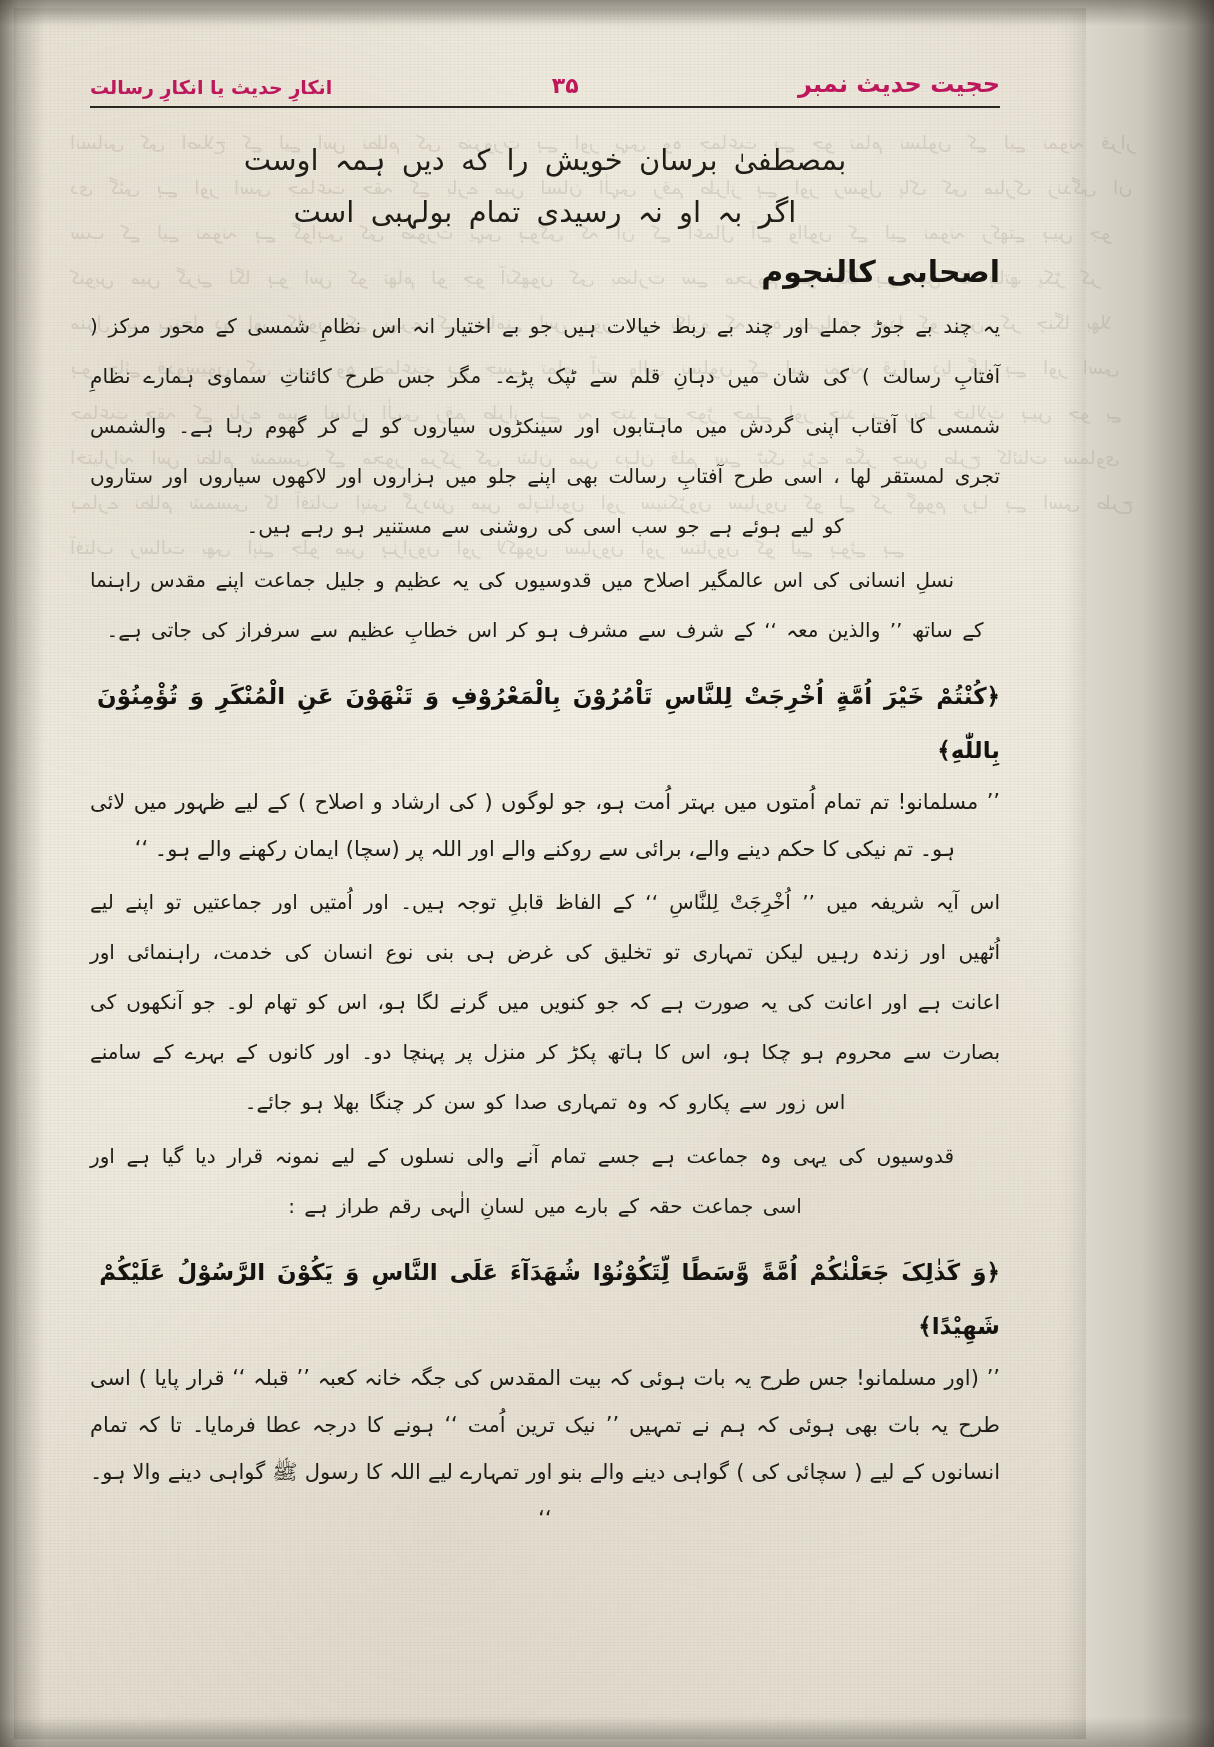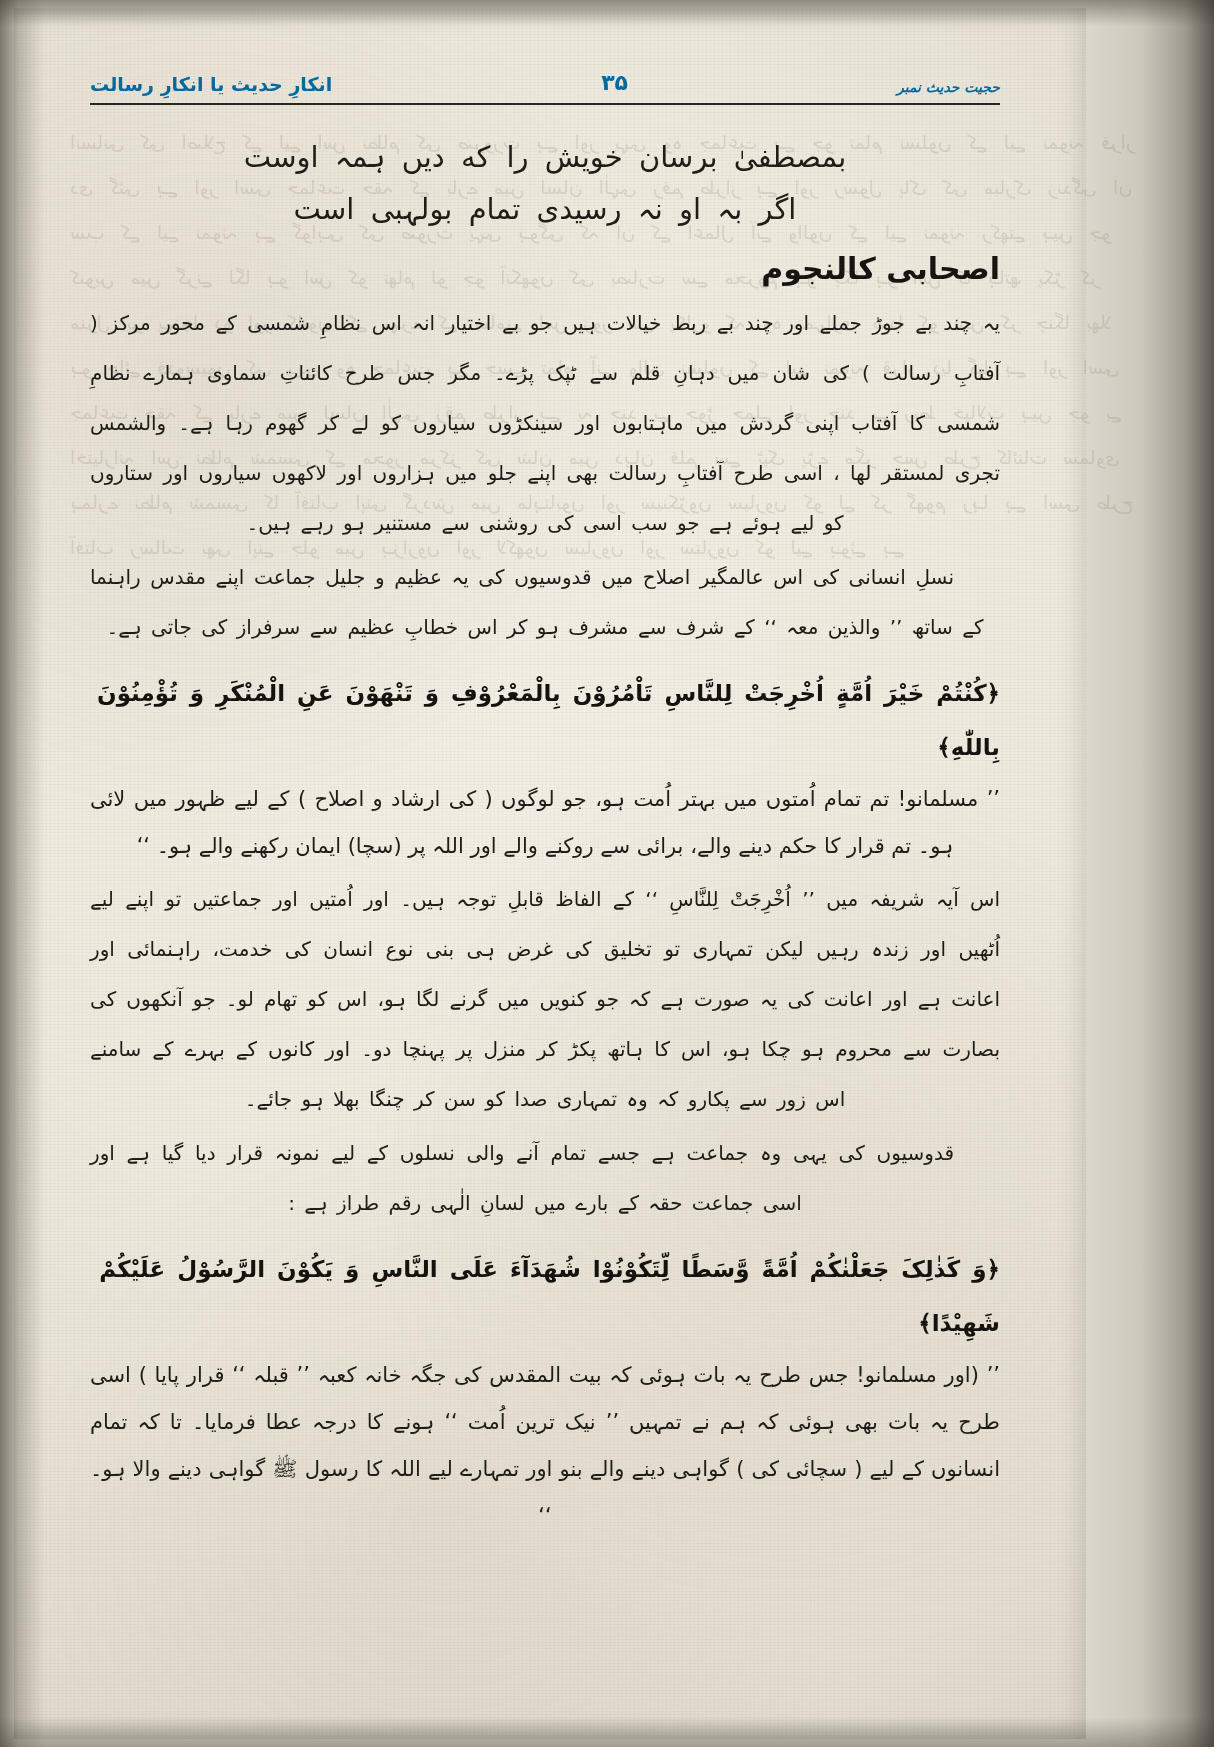--- a/index.html
+++ b/index.html
@@ -107,25 +107,25 @@
     justify-content: space-between;
     direction: rtl;
     padding-bottom: 8px;
     border-bottom: 2.5px solid #2a2621;
     margin-bottom: 6px;
   }
   .runhead .rh-item {
     font-size: 20px;
     font-weight: 700;
     white-space: nowrap;
-    color: #0369a1;
+    color: #be185d;
   }
   .runhead .rh-book { font-size: 19px; letter-spacing: 0.5px; }
   .runhead .rh-page { font-size: 22px; font-weight: 700; }
-  .runhead .rh-series { font-size: 14px; font-style: italic; }
+  .runhead .rh-series { font-size: 24px; }
 
   
   .couplet {
     text-align: center;
     direction: rtl;
     margin-top: 26px;
   }
   .couplet .line {
     font-size: 29px;
     line-height: 52px;
@@ -211,21 +211,21 @@
       <div class="line">اگر بہ او نہ رسیدی تمام بولہبی است</div>
     </div>
 
     <div class="section-head">اصحابی کالنجوم</div>
 
     <p class="para">یہ چند بے جوڑ جملے اور چند بے ربط خیالات ہیں جو بے اختیار انہ اس نظامِ شمسی کے محور مرکز ( آفتابِ رسالت ) کی شان میں دہانِ قلم سے ٹپک پڑے۔ مگر جس طرح کائناتِ سماوی ہمارے نظامِ شمسی کا آفتاب اپنی گردش میں ماہتابوں اور سینکڑوں سیاروں کو لے کر گھوم رہا ہے۔ والشمس تجری لمستقر لھا ، اسی طرح آفتابِ رسالت بھی اپنے جلو میں ہزاروں اور لاکھوں سیاروں اور ستاروں کو لیے ہوئے ہے جو سب اسی کی روشنی سے مستنیر ہو رہے ہیں۔</p>
 
     <p class="para indent">نسلِ انسانی کی اس عالمگیر اصلاح میں قدوسیوں کی یہ عظیم و جلیل جماعت اپنے مقدس راہنما کے ساتھ ’’ والذین معہ ‘‘ کے شرف سے مشرف ہو کر اس خطابِ عظیم سے سرفراز کی جاتی ہے۔</p>
 
     <div class="ayah">﴿کُنْتُمْ خَیْرَ اُمَّةٍ اُخْرِجَتْ لِلنَّاسِ تَاْمُرُوْنَ بِالْمَعْرُوْفِ وَ تَنْهَوْنَ عَنِ الْمُنْکَرِ وَ تُؤْمِنُوْنَ بِاللّٰهِ﴾</div>
-    <p class="translation">’’ مسلمانو! تم تمام اُمتوں میں بہتر اُمت ہو، جو لوگوں ( کی ارشاد و اصلاح ) کے لیے ظہور میں لائی ہو۔ تم قرار کا حکم دینے والے، برائی سے روکنے والے اور اللہ پر (سچا) ایمان رکھنے والے ہو۔ ‘‘</p>
+    <p class="translation">’’ مسلمانو! تم تمام اُمتوں میں بہتر اُمت ہو، جو لوگوں ( کی ارشاد و اصلاح ) کے لیے ظہور میں لائی ہو۔ تم نیکی کا حکم دینے والے، برائی سے روکنے والے اور اللہ پر (سچا) ایمان رکھنے والے ہو۔ ‘‘</p>
 
     <p class="para">اس آیہ شریفہ میں ’’ اُخْرِجَتْ لِلنَّاسِ ‘‘ کے الفاظ قابلِ توجہ ہیں۔ اور اُمتیں اور جماعتیں تو اپنے لیے اُٹھیں اور زندہ رہیں لیکن تمہاری تو تخلیق کی غرض ہی بنی نوع انسان کی خدمت، راہنمائی اور اعانت ہے اور اعانت کی یہ صورت ہے کہ جو کنویں میں گرنے لگا ہو، اس کو تھام لو۔ جو آنکھوں کی بصارت سے محروم ہو چکا ہو، اس کا ہاتھ پکڑ کر منزل پر پہنچا دو۔ اور کانوں کے بہرے کے سامنے اس زور سے پکارو کہ وہ تمہاری صدا کو سن کر چنگا بھلا ہو جائے۔</p>
 
     <p class="para indent">قدوسیوں کی یہی وہ جماعت ہے جسے تمام آنے والی نسلوں کے لیے نمونہ قرار دیا گیا ہے اور اسی جماعت حقہ کے بارے میں لسانِ الٰہی رقم طراز ہے :</p>
 
     <div class="ayah">﴿وَ کَذٰلِکَ جَعَلْنٰکُمْ اُمَّةً وَّسَطًا لِّتَکُوْنُوْا شُهَدَآءَ عَلَی النَّاسِ وَ یَکُوْنَ الرَّسُوْلُ عَلَیْکُمْ شَهِیْدًا﴾</div>
     <p class="translation">’’ (اور مسلمانو! جس طرح یہ بات ہوئی کہ بیت المقدس کی جگہ خانہ کعبہ ’’ قبلہ ‘‘ قرار پایا ) اسی طرح یہ بات بھی ہوئی کہ ہم نے تمہیں ’’ نیک ترین اُمت ‘‘ ہونے کا درجہ عطا فرمایا۔ تا کہ تمام انسانوں کے لیے ( سچائی کی ) گواہی دینے والے بنو اور تمہارے لیے اللہ کا رسول ﷺ گواہی دینے والا ہو۔ ‘‘</p>
 
   </div>
 

